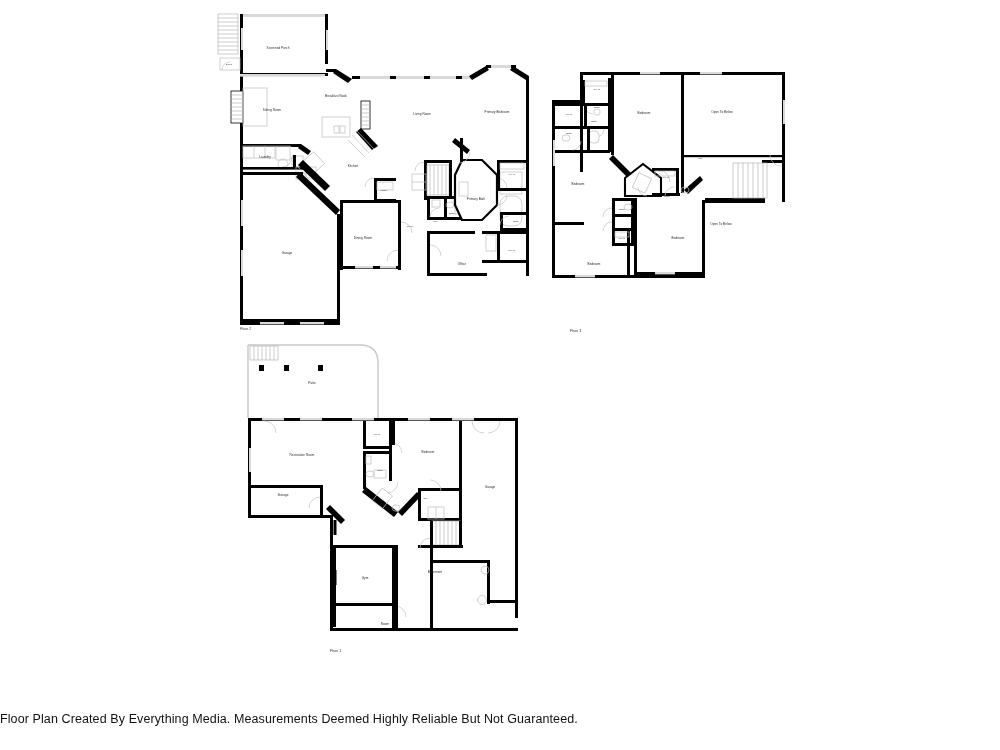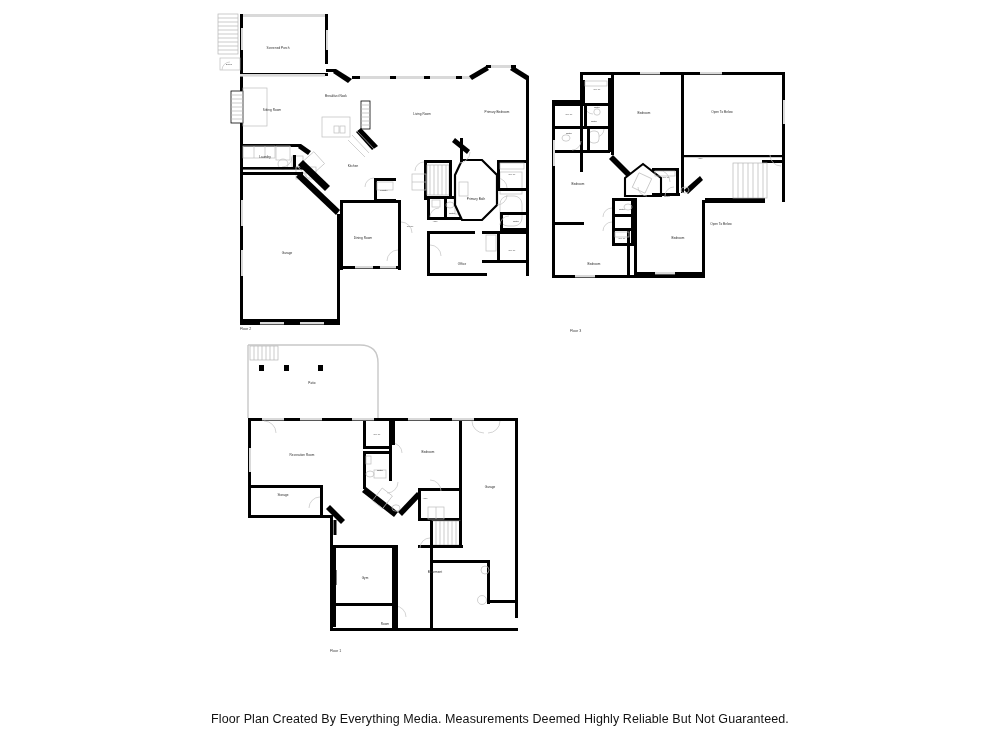--- a/index.html
+++ b/index.html
@@ -8,21 +8,21 @@
     background:#ffffff;
     font-family:"Liberation Sans", sans-serif;
     overflow:hidden;
     position:relative;
   }
   #sheet{position:absolute;left:0;top:0;width:1000px;height:750px;}
   .caption{
     position:absolute;
     left:0;right:0;
     top:712px;
-    text-align:center;
+    text-align:left;
     font-size:12.5px;
     color:#111;
     letter-spacing:.1px;
     font-family:"Liberation Sans", sans-serif;
   }
   svg{display:block;}
   .wall{fill:#000;}
   .room{fill:#fff;}
   .lite{fill:#d9d9d9;}
   .fix{fill:none;stroke:#bdbdbd;stroke-width:.7;}

